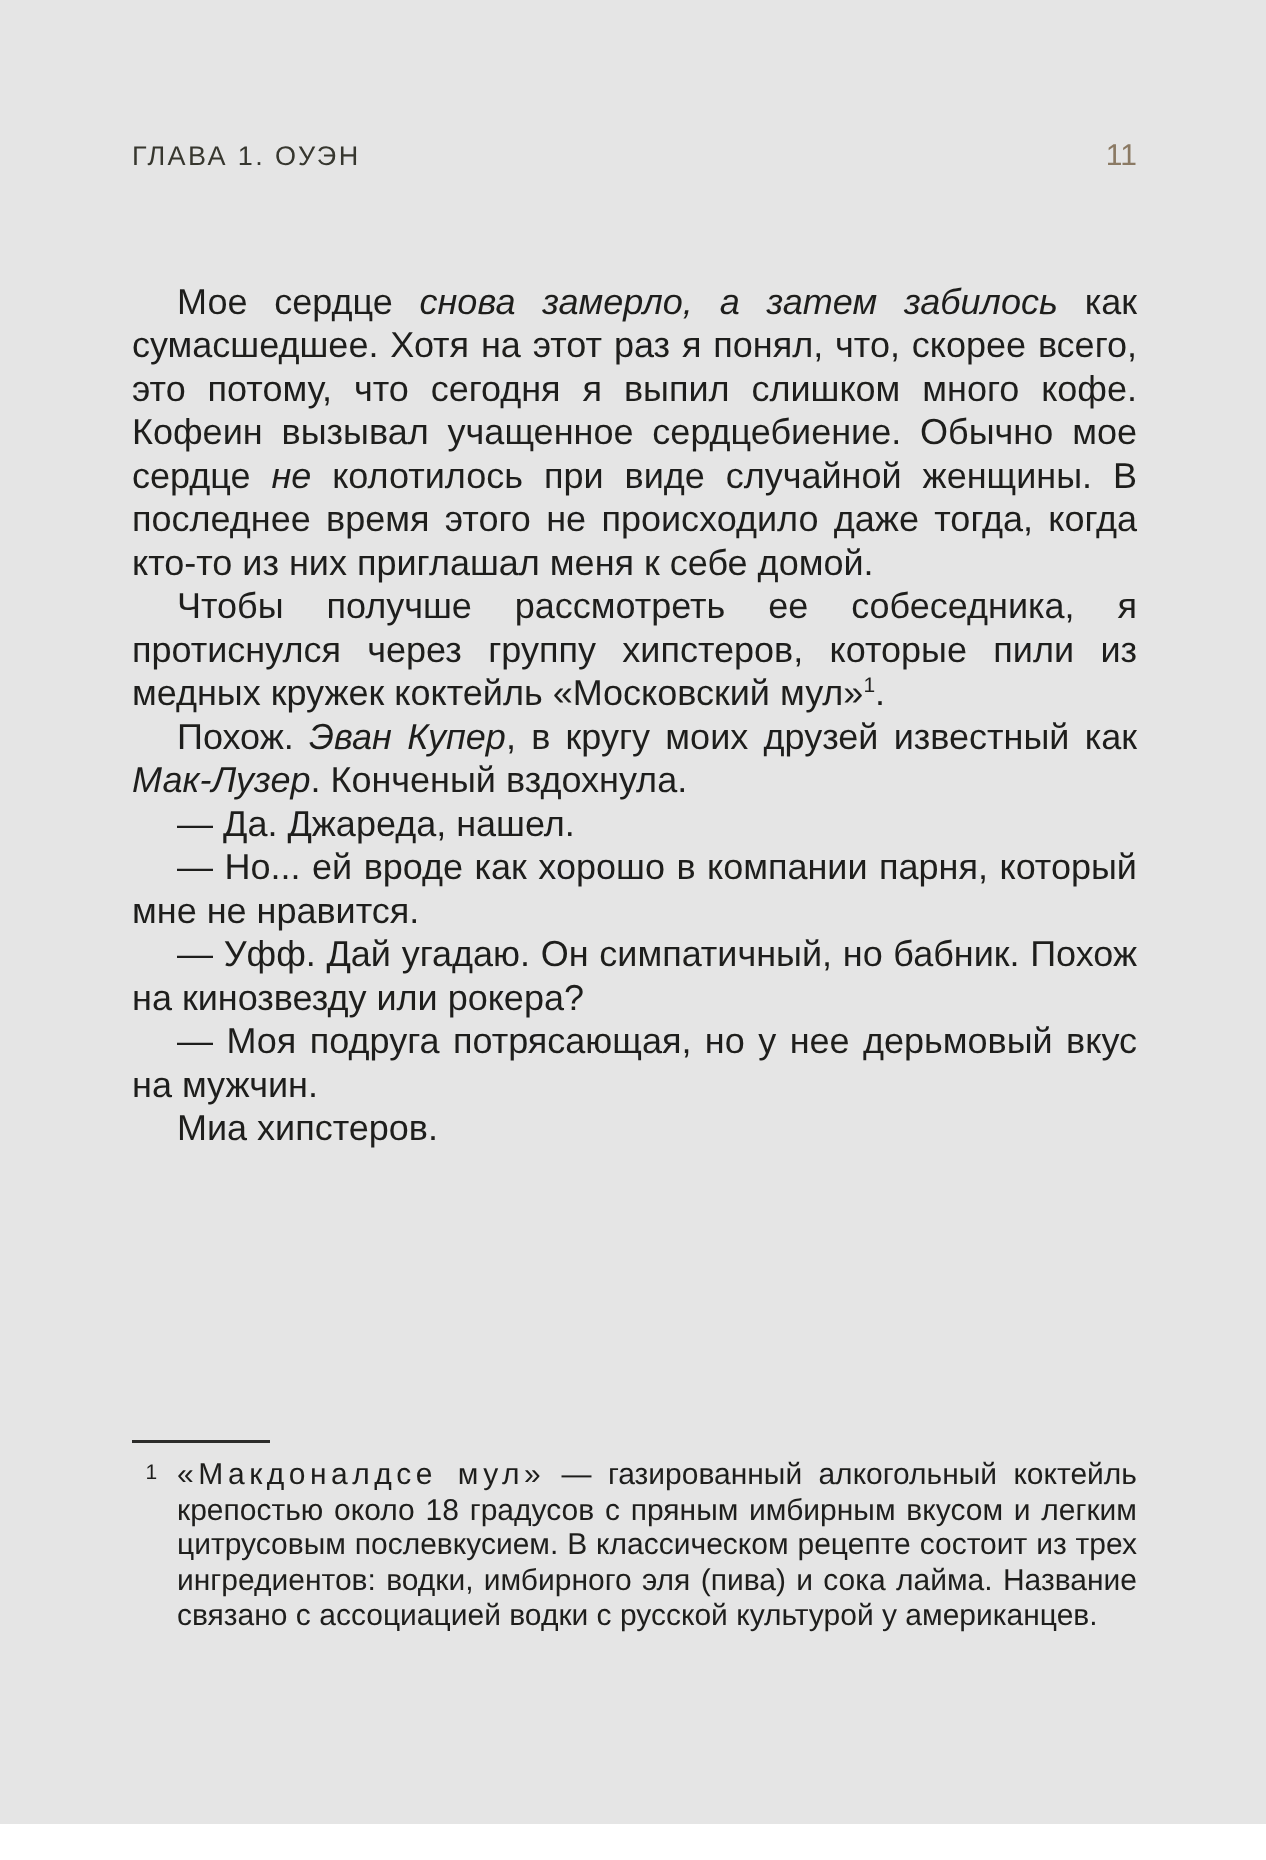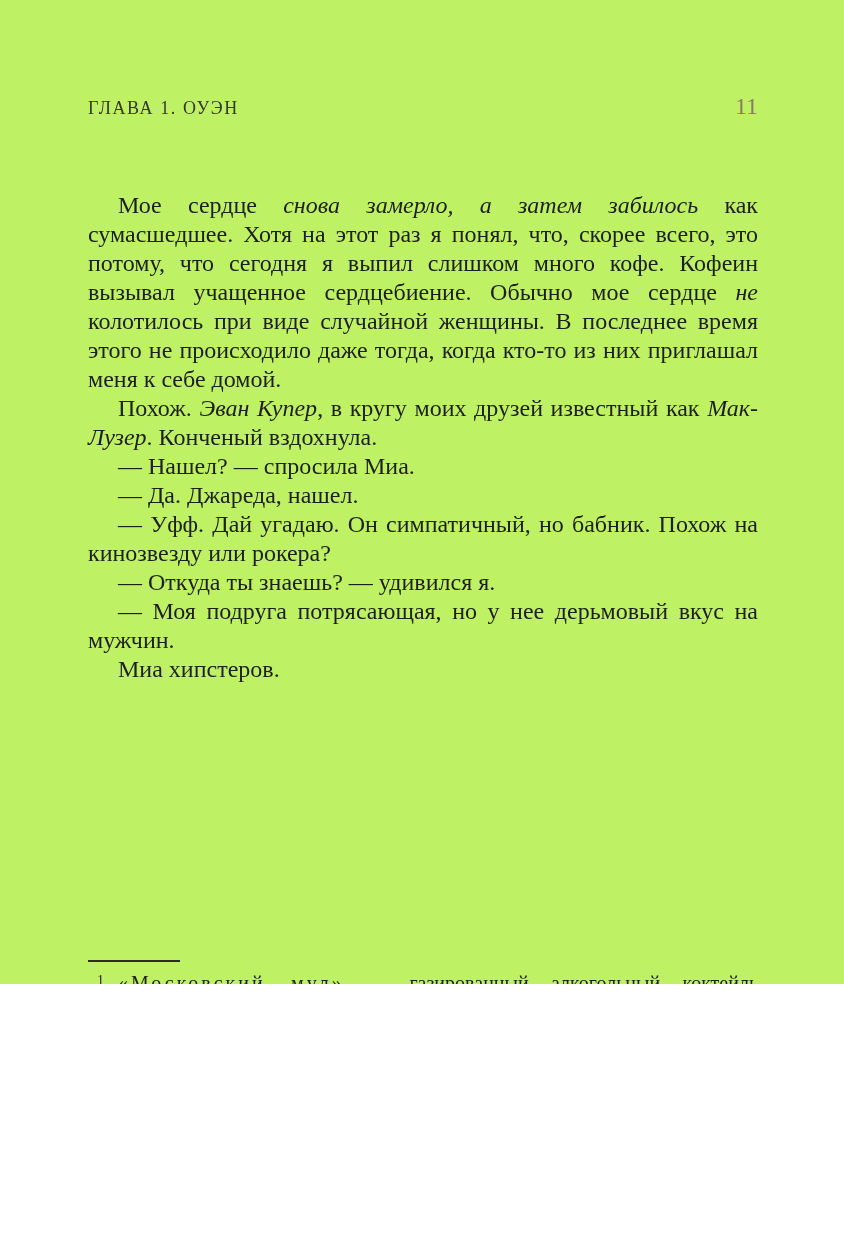--- a/index.html
+++ b/index.html
@@ -3,40 +3,40 @@
 <meta charset="utf-8">
 <style>
   html, body {
     margin: 0;
     padding: 0;
     background: #ffffff;
   }
   .page {
     position: relative;
     width: 844px;
-    height: 984px;
-    background: #bef264;
+    height: 1216px;
+    background: #e5e5e5;
     box-sizing: border-box;
     padding: 93px 86px 0 88px;
-    font-family: Liberation Serif, serif;
+    font-family: Liberation Sans, sans-serif;
     color: #1e1e1c;
     overflow: hidden;
   }
   .page-header {
     display: flex;
     justify-content: space-between;
     align-items: baseline;
   }
   .chapter-title {
     font-size: 18px;
     letter-spacing: 1.6px;
     color: #37372f;
   }
   .page-number {
-    font-size: 24px;
+    font-size: 20px;
     color: #8b7a64;
   }
   .body-text {
     margin-top: 71px;
     font-size: 24px;
     line-height: 29px;
     text-align: justify;
   }
   .body-text p {
     margin: 0;
@@ -89,32 +89,32 @@
 
 <div class="page">
 
   <div class="page-header">
     <span class="chapter-title">ГЛАВА 1. ОУЭН</span>
     <span class="page-number">11</span>
   </div>
 
   <div class="body-text">
       <p><span>Мое сердце </span><span class="it">снова замерло, а затем забилось</span><span> как сумасшедшее. Хотя на этот раз я понял, что, скорее всего, это потому, что сегодня я выпил слишком много кофе. Кофеин вызывал учащенное сердцебиение. Обычно мое сердце </span><span class="it">не</span><span> колотилось при виде случайной женщины. В последнее время этого не происходило даже тогда, когда кто-то из них приглашал меня к себе домой.</span></p>
+      <p><span>Чтобы получше рассмотреть ее собеседника, я протиснулся через группу хипстеров, которые пили из медных кружек коктейль «Московский мул»</span><sup>1</sup><span>.</span></p>
       <p><span>Похож. </span><span class="it">Эван Купер</span><span>, в кругу моих друзей известный как </span><span class="it">Мак-Лузер</span><span>. Конченый вздохнула.</span></p>
-      <p><span>— Нашел? — спросила Миа.</span></p>
       <p><span>— Да. Джареда, нашел.</span></p>
+      <p><span>— Но... ей вроде как хорошо в компании парня, который мне не нравится.</span></p>
       <p><span>— Уфф. Дай угадаю. Он симпатичный, но бабник. Похож на кинозвезду или рокера?</span></p>
-      <p><span>— Откуда ты знаешь? — удивился я.</span></p>
       <p><span>— Моя подруга потрясающая, но у нее дерьмовый вкус на мужчин.</span></p>
       <p><span>Миа хипстеров.</span></p>
     </div>
 
   <div class="footnote">
     <div class="footnote-rule"></div>
     <div class="footnote-row">
       <span class="footnote-num">1</span>
       <div class="footnote-body">
-        <span class="footnote-lead">«Московский мул»</span><span> — газированный алкогольный коктейль крепостью около 18 градусов с пряным имбирным вкусом и легким цитрусовым послевкусием. В классическом рецепте состоит из трех ингредиентов: водки, имбирного эля (пива) и сока лайма. Название связано с ассоциацией водки с русской культурой у американцев.</span>
+        <span class="footnote-lead">«Макдоналдсе мул»</span><span> — газированный алкогольный коктейль крепостью около 18 градусов с пряным имбирным вкусом и легким цитрусовым послевкусием. В классическом рецепте состоит из трех ингредиентов: водки, имбирного эля (пива) и сока лайма. Название связано с ассоциацией водки с русской культурой у американцев.</span>
       </div>
     </div>
   </div>
 
 </div>
 
 </body></html>

